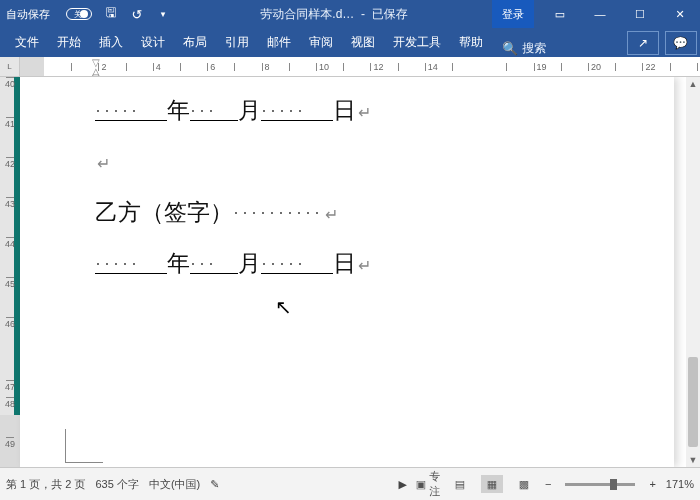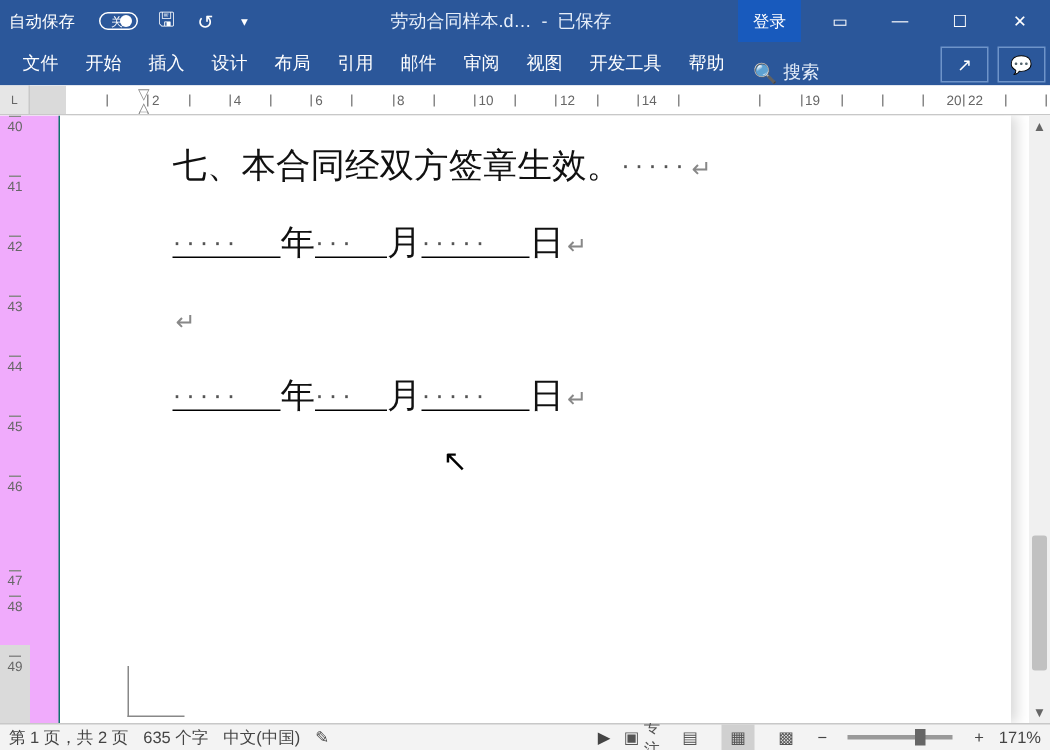--- a/index.html
+++ b/index.html
@@ -24,41 +24,41 @@
   .ruler-row { display: flex; height: 20px; border-bottom: 1px solid #c8c8c8; background: #f3f3f3; }
   .ruler-corner { width: 20px; background: #e6e6e6; border-right: 1px solid #c8c8c8; display: flex; align-items: center; justify-content: center; font-size: 8px; color: #666; }
   .ruler-h { flex: 1; position: relative; background: #fff; overflow: hidden; }
   .ruler-h .tick { position: absolute; top: 0; height: 20px; font-size: 9px; color: #666; display: flex; align-items: center; }
   .ruler-h .tick::before { content: ""; position: absolute; left: 0; top: 6px; width: 1px; height: 8px; background: #888; }
   .ruler-h .tnum { margin-left: 3px; }
   .ruler-h .dent { position: absolute; top: -1px; font-size: 10px; color: #888; }
   .ruler-h .margin-zone { position: absolute; top: 0; height: 20px; background: #dadada; }
   
   .workarea { flex: 1; display: flex; background: #fff; overflow: hidden; position: relative; }
-  .ruler-v { width: 40px; background: #f0abfc; border-right: 1px solid #0f766e; position: relative; }
+  .ruler-v { width: 20px; background: #e5e5e5; border-right: 6px solid #0f766e; position: relative; }
   .ruler-v .vtick { position: absolute; left: 0; width: 20px; font-size: 9px; color: #666; text-align: center; }
   .ruler-v .vtick::before { content: ""; position: absolute; left: 6px; top: 0; height: 1px; width: 8px; background: #888; }
   .ruler-v .vnum { display: block; margin-top: 2px; }
   .ruler-v .margin-zone { position: absolute; left: 0; width: 20px; background: #dadada; }
   
   .page { flex: 1; background: #fff; position: relative; box-shadow: 4px 0 8px rgba(0,0,0,0.15); margin-right: 12px; overflow: hidden; }
   .doc { position: absolute; left: 75px; top: 22px; font-family: "SimSun", serif; font-size: 23px; color: #111; line-height: 1; }
   .doc .line { margin-bottom: 28px; white-space: nowrap; }
   .doc .dots { color: #555; letter-spacing: 3px; font-size: 18px; position: relative; top: -2px; }
   .doc .u { display: inline-block; border-bottom: 1.5px solid #000; height: 22px; vertical-align: baseline; }
   .doc .ret { color: #888; font-size: 16px; margin-left: 2px; }
   .page-break { position: absolute; left: 45px; bottom: 4px; width: 38px; height: 34px; border-left: 1.5px solid #888; border-bottom: 1.5px solid #888; }
   
   .cursor-arrow { position: absolute; font-size: 20px; color: #000; pointer-events: none; }
   
   .scrollbar-v { width: 14px; background: #f0f0f0; position: relative; }
   .scrollbar-v .sb-arrow { height: 14px; font-size: 9px; color: #666; display: flex; align-items: center; justify-content: center; }
   .scrollbar-v .sb-thumb { position: absolute; left: 2px; width: 10px; background: #c1c1c1; border-radius: 2px; }
   
-  .statusbar { height: 18px; background: #f3f3f3; border-top: 1px solid #c8c8c8; display: flex; align-items: center; font-size: 11px; color: #444; padding: 0 6px; gap: 10px; }
+  .statusbar { height: 33px; background: #f3f3f3; border-top: 1px solid #c8c8c8; display: flex; align-items: center; font-size: 11px; color: #444; padding: 0 6px; gap: 10px; }
   .statusbar .sp { flex: 1; }
   .statusbar .sicon { width: 22px; height: 18px; display: flex; align-items: center; justify-content: center; border: 1px solid transparent; font-size: 11px; color: #555; }
   .statusbar .sicon.active { background: #d0d0d0; }
   .zoom-slider { width: 70px; height: 3px; background: #999; position: relative; margin: 0 4px; }
   .zoom-slider .zk { position: absolute; width: 7px; height: 11px; background: #666; top: -4px; left: 45px; }
 </style>
 </head>
 <body>
 
 <div class="titlebar">
@@ -142,21 +142,21 @@
       </div>
       <div class="tick" style="left: 432px;"></div>
       <div class="tick" style="left: 459.2px; margin-top: 14px;">
         <span class="tnum">16</span>
       </div>
       <div class="tick" style="left: 486.4px;"></div>
       <div class="tick" style="left: 513.6px;">
         <span class="tnum">19</span>
       </div>
       <div class="tick" style="left: 540.8px;"></div>
-      <div class="tick" style="left: 568px; padding-left: 40px;">
+      <div class="tick" style="left: 568px;">
         <span class="tnum">20</span>
       </div>
       <div class="tick" style="left: 595.2px;"></div>
       <div class="tick" style="left: 622.4px; align-items: center;">
         <span class="tnum">22</span>
       </div>
       <div class="tick" style="left: 649.6px;"></div>
       <div class="tick" style="left: 676.8px;">
         <span class="tnum">24</span>
       </div>
@@ -193,26 +193,26 @@
       <div class="vtick" style="top: 320px;">
         <span class="vnum">48</span>
       </div>
       <div class="vtick" style="top: 360px;">
         <span class="vnum">49</span>
       </div>
     </div>
   <div class="page">
     <div class="doc">
       <div class="line">
-        <span>七、</span><span>本合同经双方签章生效。</span><span class="dots">·····</span><span class="ret">↵</span>
-      </div>
+        <span class="u" style="width:72px;"><span class="dots">·····</span></span><span>年</span><span class="u" style="width:48px;"><span class="dots">···</span></span><span>月</span><span class="u" style="width:72px;"><span class="dots">·····</span></span><span>日</span><span class="ret">↵</span>
+      </div>
+      <div class="line"><span class="ret">↵</span></div>
       <div class="line">
-        <span class="u" style="width:72px;"><span class="dots">·····</span></span><span>年</span><span class="u" style="width:48px;"><span class="dots">···</span></span><span>月</span><span class="u" style="width:72px;"><span class="dots">·····</span></span><span>日</span><span class="ret">↵</span>
-      </div>
-      <div class="line"><span class="ret">↵</span></div>
+        <span>乙方（签字）</span><span class="dots">··········</span><span class="ret">↵</span>
+      </div>
       <div class="line">
         <span class="u" style="width:72px;"><span class="dots">·····</span></span><span>年</span><span class="u" style="width:48px;"><span class="dots">···</span></span><span>月</span><span class="u" style="width:72px;"><span class="dots">·····</span></span><span>日</span><span class="ret">↵</span>
       </div>
     </div>
     <div class="page-break"></div>
     <div class="cursor-arrow" style="left:255px;top:218px;">↖</div>
   </div>
   <div class="scrollbar-v">
     <div class="sb-arrow">▲</div>
     <div class="sb-thumb" style="top:280px;height:90px;"></div>

